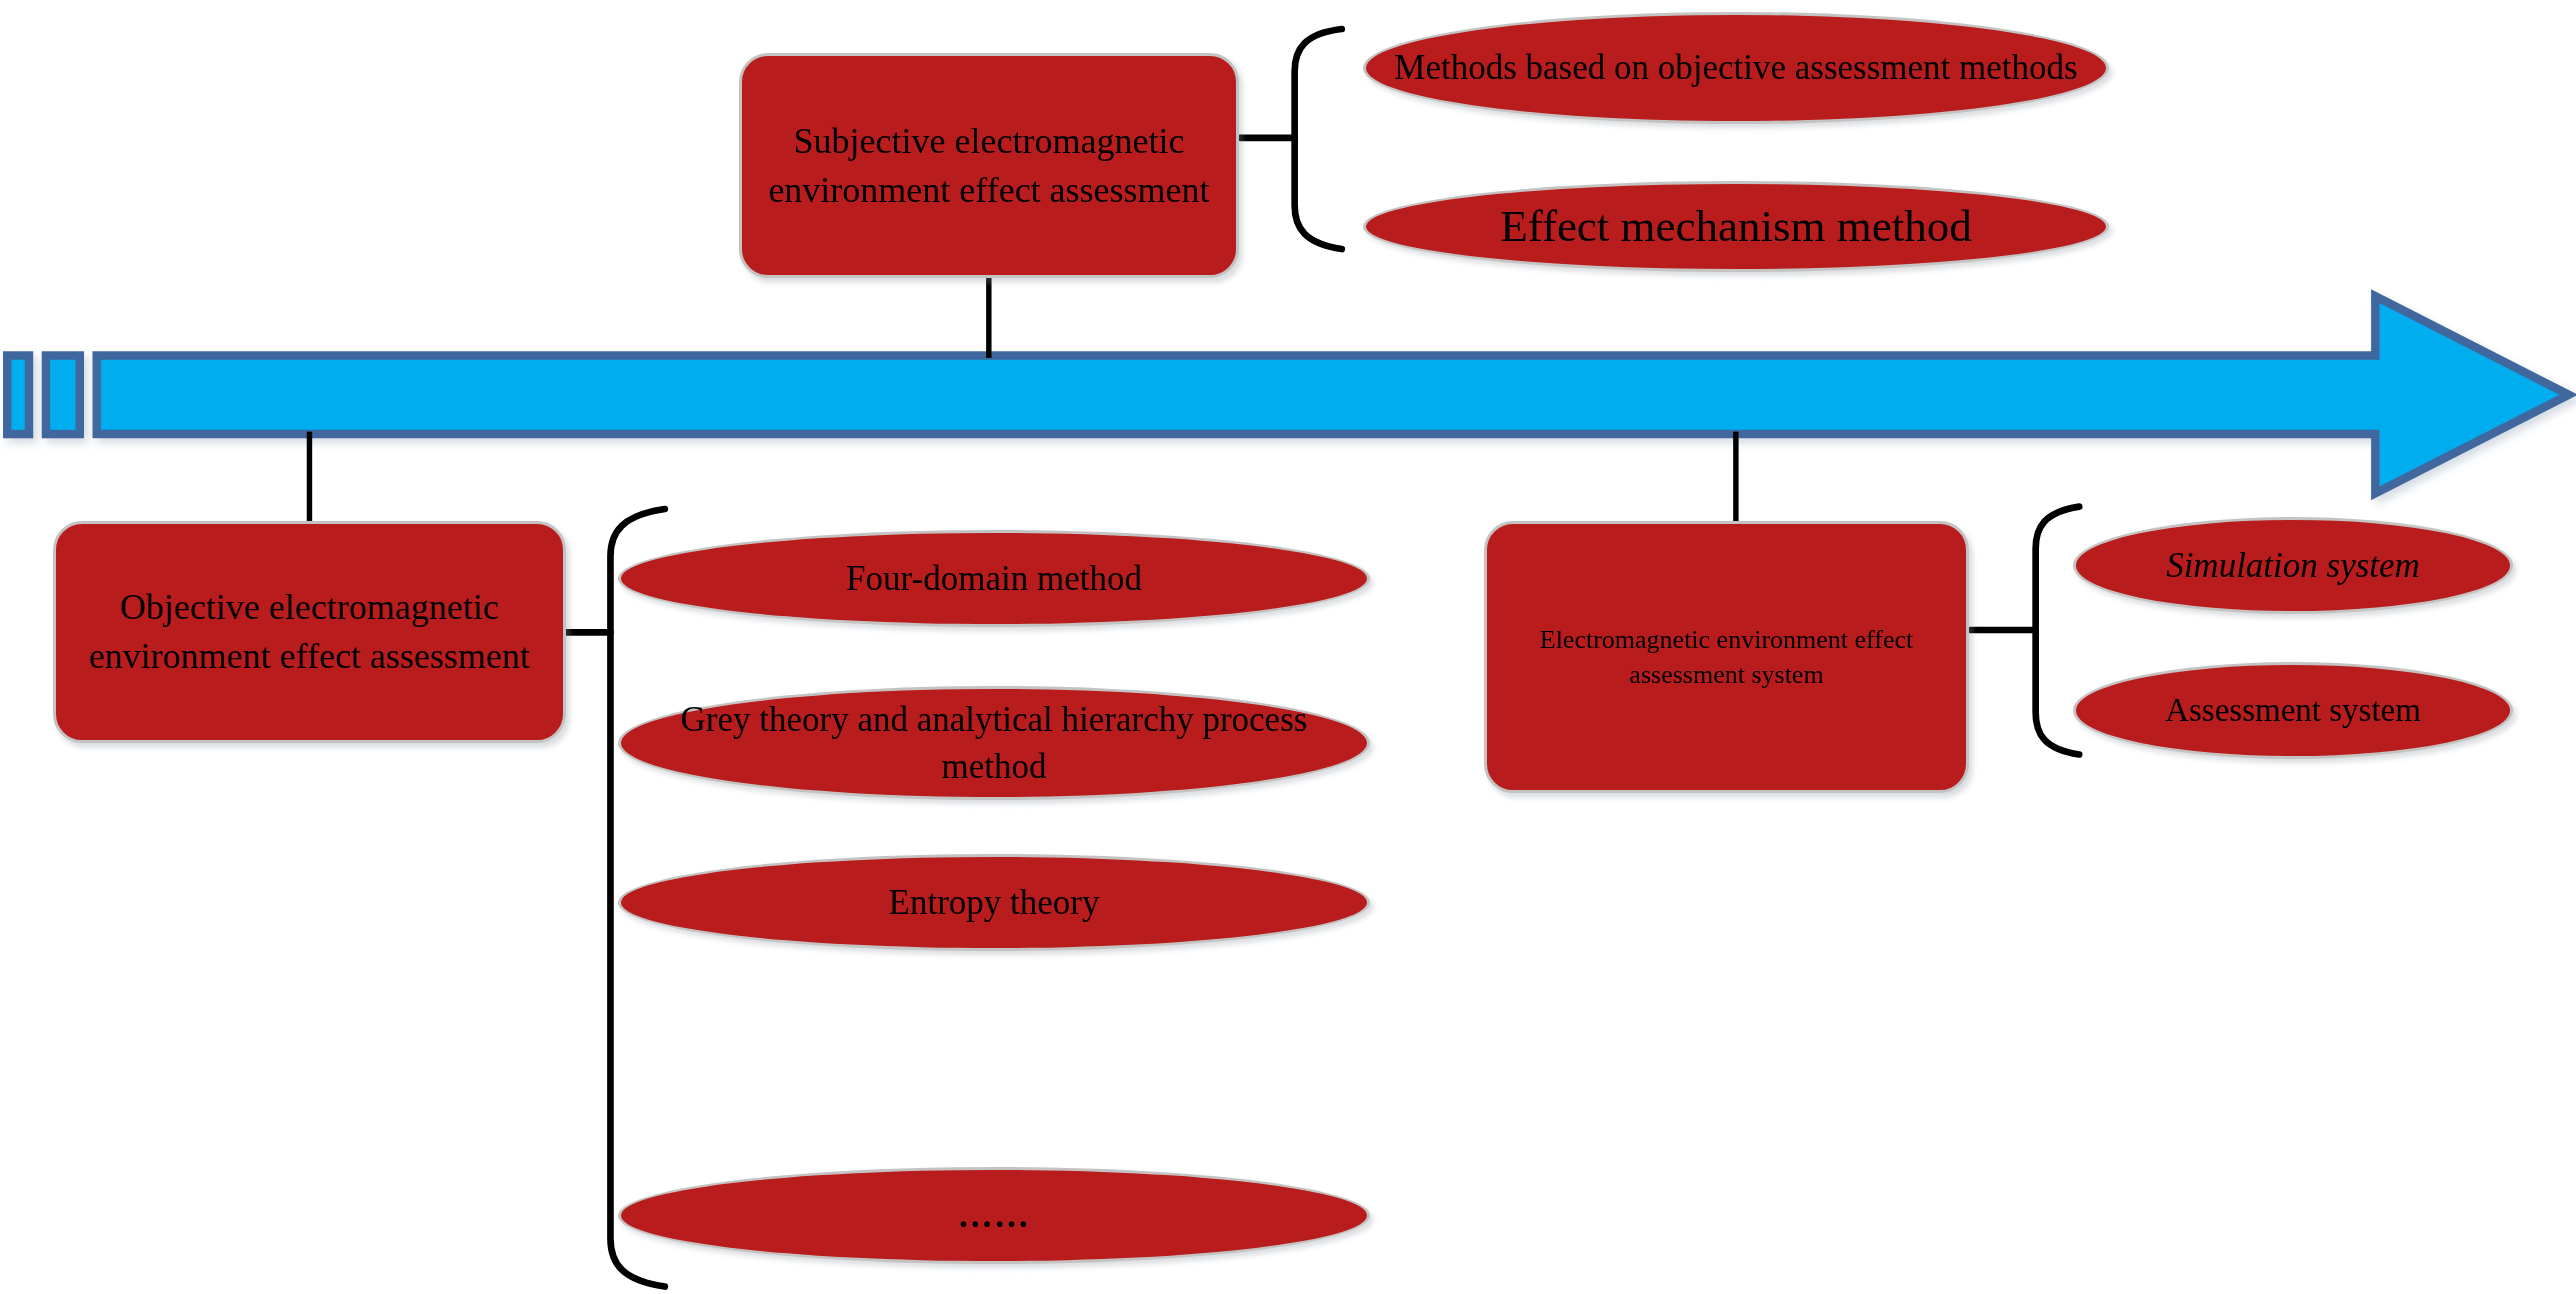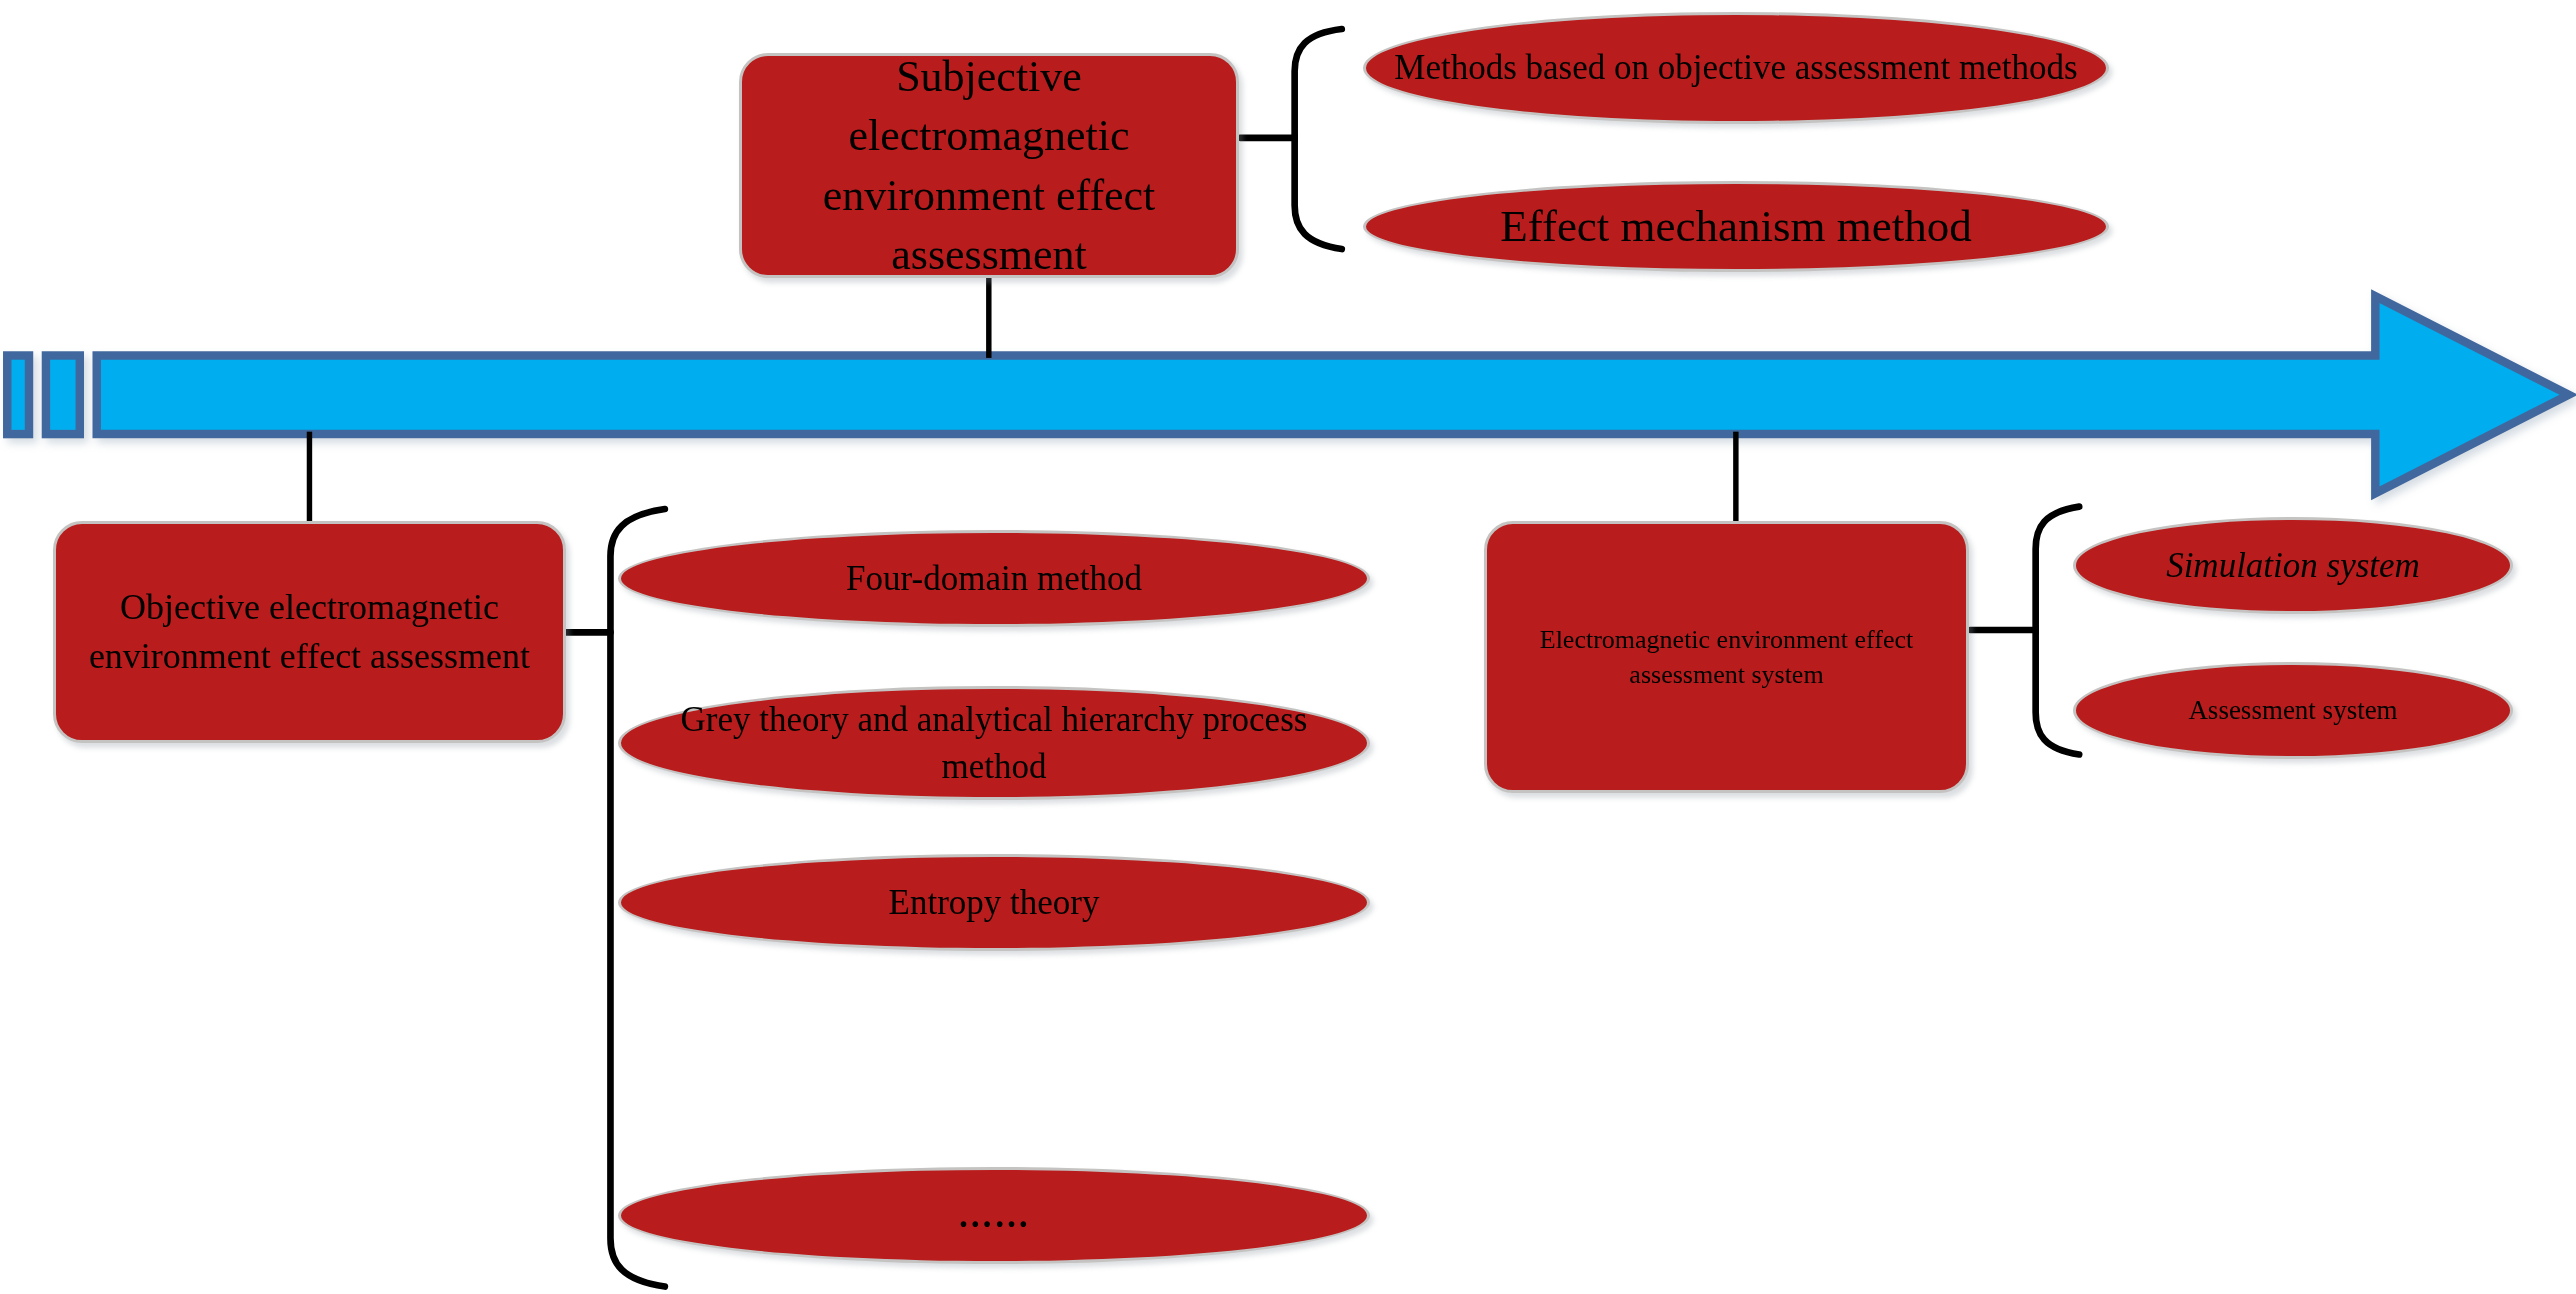--- a/index.html
+++ b/index.html
@@ -106,21 +106,21 @@
 
     <g fill="none" stroke="#000000" stroke-width="11" stroke-linecap="round">
       <path d="M 3440 838 C 3382 847 3368 872 3368 908
                L 3368 1042
                M 3368 1042 L 3368 1178
                C 3368 1214 3382 1239 3440 1248"></path>
       <line x1="3260" y1="1042" x2="3368" y2="1042"></line>
     </g>
   </svg>
 
-  <div class="node-box" style="left:739px; top:53px; width:500px; height:225px; font-size:44px;">
+  <div class="node-box" style="left:739px; top:53px; width:500px; height:225px; font-size:36px;">
     <span class="node-label">Subjective electromagnetic environment effect assessment</span>
   </div>
 
   <div class="node-ellipse" style="left:1363px; top:12px; width:746px; height:112px; font-size:35px;">
     <span class="node-label">Methods based on objective assessment methods</span>
   </div>
 
   <div class="node-ellipse" style="left:1363px; top:181px; width:746px; height:91px; font-size:45px;">
     <span class="node-label">Effect mechanism method</span>
   </div>
@@ -147,18 +147,18 @@
   </div>
 
   <div class="node-box" style="left:1484px; top:521px; width:485px; height:272px; font-size:26px;">
     <span class="node-label">Electromagnetic environment effect assessment system</span>
   </div>
 
   <div class="node-ellipse" style="left:2073px; top:517px; width:440px; height:97px; font-size:35px;font-style:italic;">
     <span class="node-label">Simulation system</span>
   </div>
 
-  <div class="node-ellipse" style="left:2073px; top:662px; width:440px; height:97px; font-size:27px;">
+  <div class="node-ellipse" style="left:2073px; top:662px; width:440px; height:97px; font-size:33px;">
     <span class="node-label">Assessment system</span>
   </div>
 
 </div>
 
 
 </body></html>

